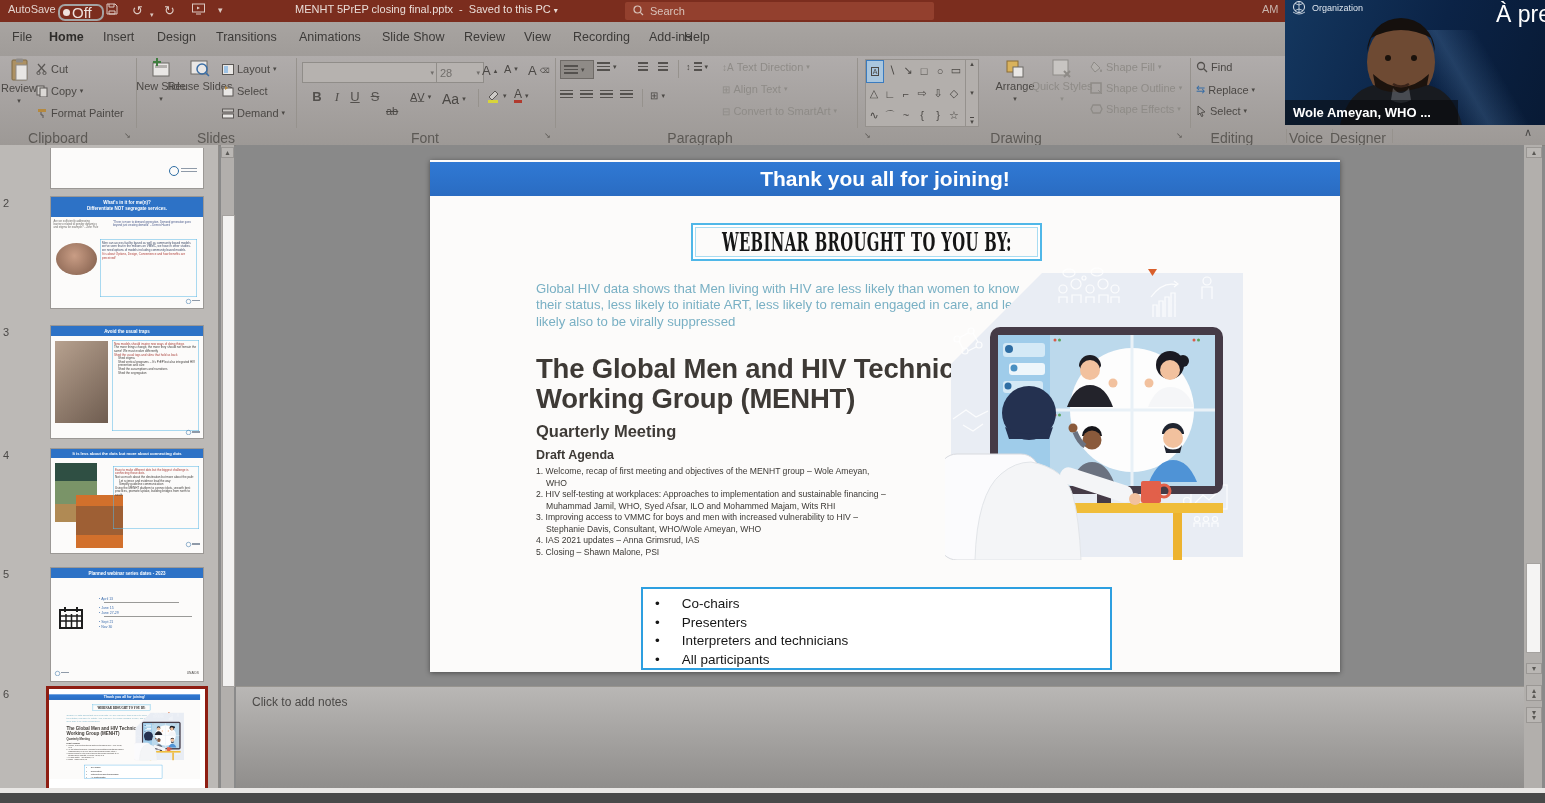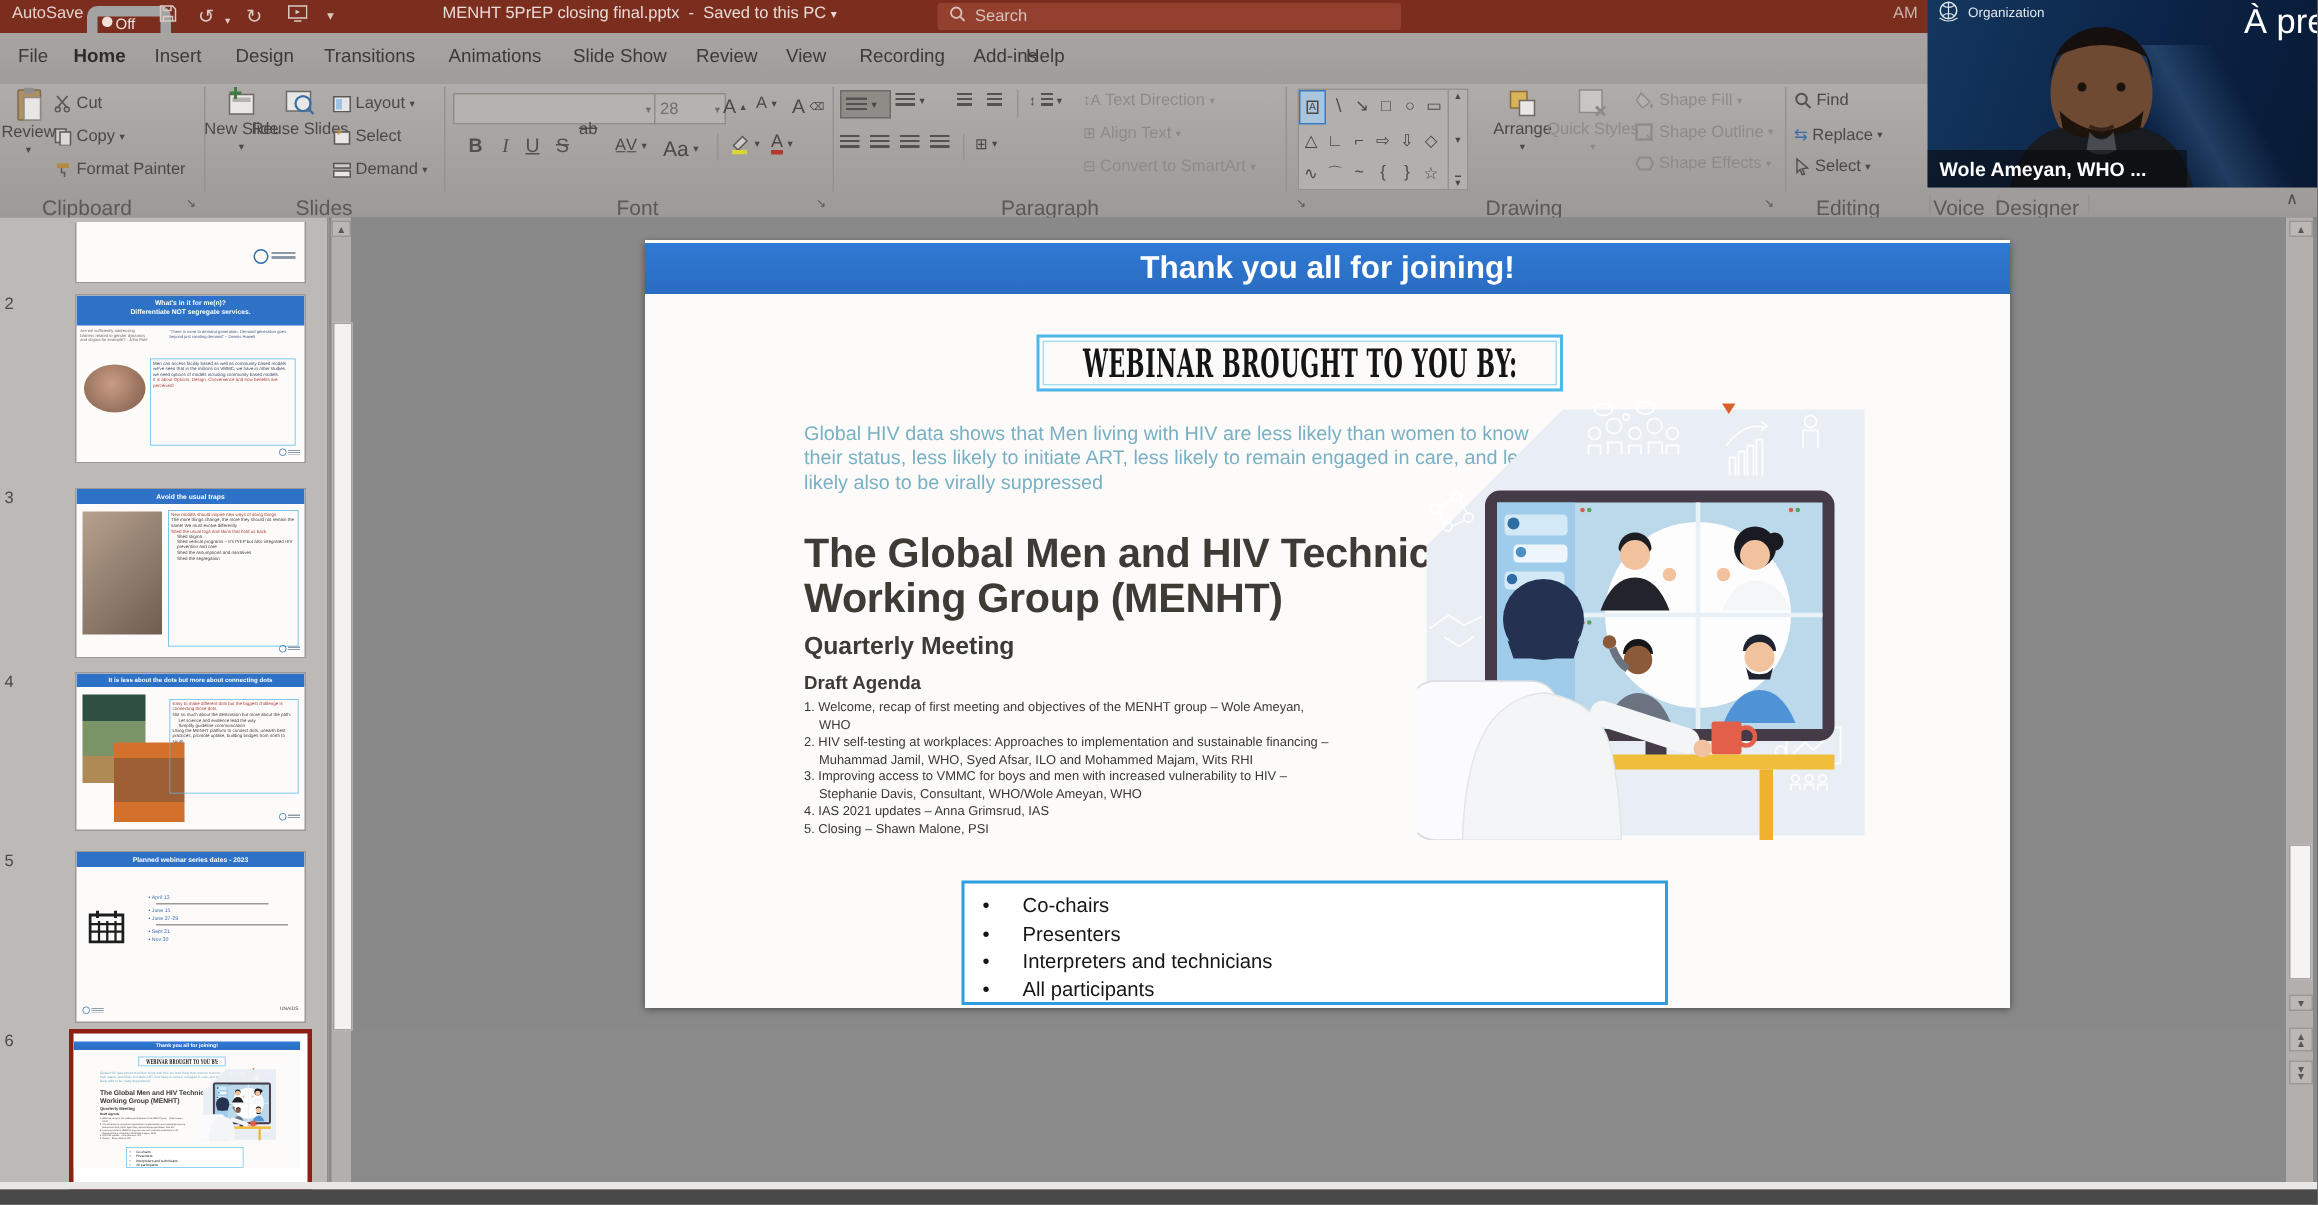--- a/index.html
+++ b/index.html
@@ -2,21 +2,21 @@
 <html><head>
 <meta charset="utf-8">
 <style>
   html,body{margin:0;padding:0;background:#555;}
   .screen{position:relative;width:1545px;height:803px;overflow:hidden;
     font-family:"Liberation Sans",sans-serif;background:#8a8a8a;}
   .abs{position:absolute;}
   
   .titlebar{position:absolute;left:0;top:0;width:1545px;height:22px;background:#7b2d1e;color:#e3d3cd;font-size:11px;}
   .qa{position:absolute;top:3px;color:#e3d3cd;}
-  .pill{position:absolute;top:4px;width:36px;height:13px;border:7px solid #a3a3a3;border-radius:7px;display:flex;gap:2px;padding:0 3px;font-size:10px;color:#efe2dd;}
+  .pill{position:absolute;top:4px;width:36px;height:13px;border:2px solid #a3a3a3;border-radius:7px;display:flex;align-items:center;gap:2px;padding:0 3px;font-size:15px;color:#efe2dd;}
   .dot{width:7px;height:7px;border-radius:50%;background:#efe2dd;}
   .tb-ic{position:absolute;top:3px;color:#dcc9c2;font-size:13px;line-height:15px;}
   .searchbox{position:absolute;left:625px;top:2px;width:293px;height:18px;background:#93402e;border-radius:2px;display:flex;align-items:center;gap:6px;padding:0 8px;color:#d8c2ba;font-size:11px;}
   
   .tabrow{position:absolute;left:0;top:22px;width:1545px;height:34px;background:linear-gradient(#a8a4a1,#a09c99);}
   .tab{position:absolute;top:8px;font-size:12.5px;color:#3c3a38;}
   .tab.active{color:#2e2c2a;font-weight:bold;}
   .tab-underline{position:absolute;top:51px;height:3px;background:#93351f;border-radius:2px;}
   
   .ribbon{position:absolute;left:0;top:56px;width:1545px;height:89px;background:linear-gradient(#b0acab,#9d9996);border-bottom:1px solid #86837f;}
@@ -225,21 +225,21 @@
       </div>
     <div class="btn" style="left:328px;top:33px">
         <span class="fmt" style="font-style:italic;font-family:'Liberation Serif',serif">I</span>
       </div>
     <div class="btn" style="left:346px;top:33px">
         <span class="fmt" style="text-decoration:underline">U</span>
       </div>
     <div class="btn" style="left:366px;top:33px">
         <span class="fmt" style="text-decoration:line-through">S</span>
       </div>
-    <div class="btn" style="left:386px;top:24px">
+    <div class="btn" style="left:386px;top:49px">
         <span style="font-size:11px;text-decoration:line-through">ab</span>
       </div>
     <div class="btn" style="left:410px;top:35px">
         <span style="font-size:11px">A̲V̲</span>
         <span class="car">▾</span>
       </div>
     <div class="btn" style="left:442px;top:35px">
         <span style="font-size:14px">Aa</span>
         <span class="car">▾</span>
       </div>
@@ -807,20 +807,23 @@
   </div>
 
   <div class="vscroll">
     <div class="sbtn" style="top:2px">▴</div>
     <div class="abs" style="left:2px;top:418px;width:13px;height:88px;background:#f5f4f3;border:1px solid #a5a29f"></div>
     <div class="sbtn" style="top:518px">▾</div>
     <div class="sbtn" style="top:540px;line-height:5px;padding:2px 0">▴<br>▴</div>
     <div class="sbtn" style="top:562px;line-height:5px;padding:2px 0">▾<br>▾</div>
   </div>
 
+  <div class="notes">
+    <div style="position:absolute;left:16px;top:8px;font-size:12px;color:#4b4947">Click to add notes</div>
+  </div>
 
   <div class="botline"></div>
   <div class="botbar"></div>
 
   <div class="video">
     <div class="streak"></div>
     <div class="ovlogo">
       <svg width="16" height="16" viewBox="0 0 16 16">
           <circle cx="8" cy="7" r="5.5" fill="none" stroke="#dfe6ee" stroke-width="1"></circle>
           <path d="M8,1.5 v11 M4,3.5 q4,3 8,0 M4,10.5 q4,-3 8,0" stroke="#dfe6ee" stroke-width=".8" fill="none"></path>

